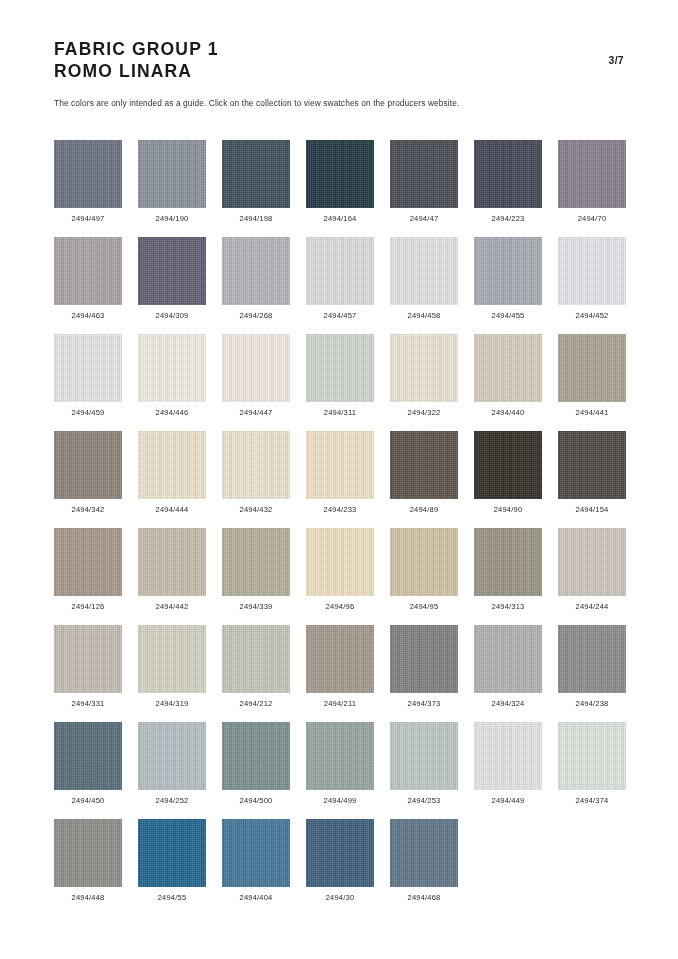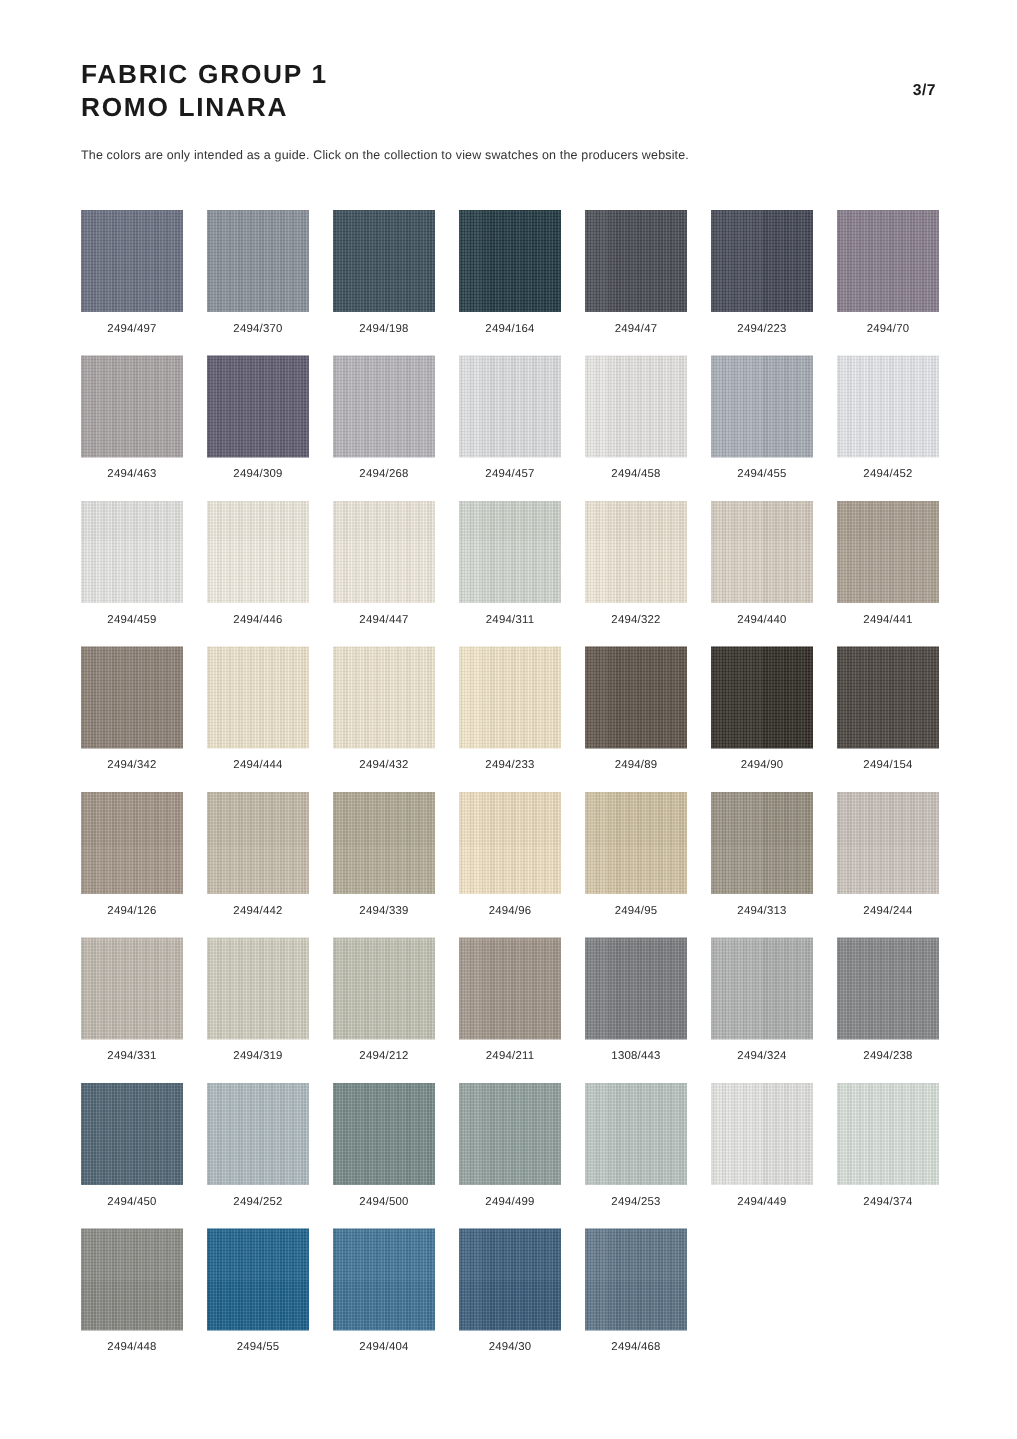--- a/index.html
+++ b/index.html
@@ -123,21 +123,21 @@
 
   <div class="subtitle">The colors are only intended as a guide. Click on the collection to view swatches on the producers website.</div>
 
   <div class="grid" id="swatch-grid">
       <div class="swatch-cell">
         <div class="chip" style="background-color: rgb(107, 113, 131);"></div>
         <div class="chip-label">2494/497</div>
       </div>
       <div class="swatch-cell">
         <div class="chip" style="background-color: rgb(139, 146, 156);"></div>
-        <div class="chip-label">2494/370</div>
+        <div class="chip-label">2494/190</div>
       </div>
       <div class="swatch-cell">
         <div class="chip" style="background-color: rgb(60, 79, 91);"></div>
         <div class="chip-label">2494/198</div>
       </div>
       <div class="swatch-cell">
         <div class="chip" style="background-color: rgb(31, 55, 64);"></div>
         <div class="chip-label">2494/164</div>
       </div>
       <div class="swatch-cell">
@@ -275,21 +275,21 @@
       <div class="swatch-cell">
         <div class="chip" style="background-color: rgb(200, 201, 186);"></div>
         <div class="chip-label">2494/212</div>
       </div>
       <div class="swatch-cell">
         <div class="chip" style="background-color: rgb(166, 154, 142);"></div>
         <div class="chip-label">2494/211</div>
       </div>
       <div class="swatch-cell">
         <div class="chip" style="background-color: rgb(126, 129, 131);"></div>
-        <div class="chip-label">1308/443</div>
+        <div class="chip-label">2494/373</div>
       </div>
       <div class="swatch-cell">
         <div class="chip" style="background-color: rgb(179, 181, 180);"></div>
         <div class="chip-label">2494/324</div>
       </div>
       <div class="swatch-cell">
         <div class="chip" style="background-color: rgb(139, 141, 142);"></div>
         <div class="chip-label">2494/238</div>
       </div>
       <div class="swatch-cell">

